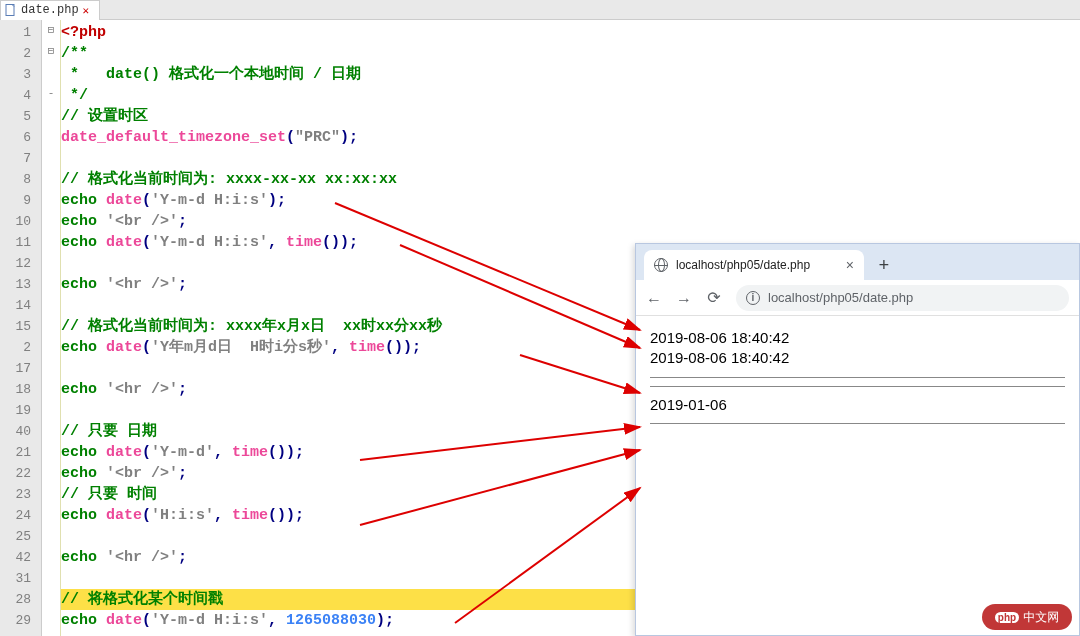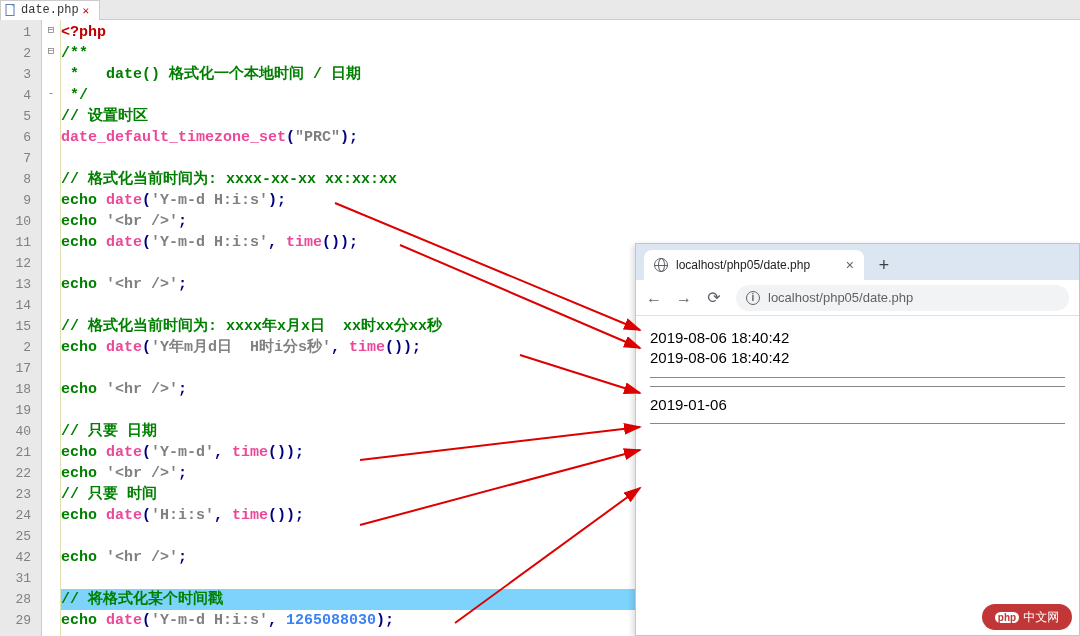--- a/index.html
+++ b/index.html
@@ -13,21 +13,21 @@
   .tab .close { color: #c00; font-weight: bold; cursor: pointer; font-size: 11px; }
 
   
   .editor { display: flex; height: calc(636px - 20px); }
   .gutter { background: #e9e9e9; color: #808080; text-align: right; padding: 2px 10px 2px 6px; border-right: 1px solid #ccc; user-select: none; min-width: 42px; font-size: 13px; line-height: 21px; }
   .gutter div { height: 21px; }
   .foldcol { width: 18px; background: #fff; font-size: 11px; color: #808080; line-height: 21px; text-align: center; user-select: none; }
   .foldcol div { height: 21px; }
   .code { flex: 1; padding: 2px 0; font-size: 15px; line-height: 21px; position: relative; border-left: 1px solid #e0e0b0; white-space: pre; font-weight: bold; font-family: Liberation Mono, monospace; }
   .codeline { height: 21px; }
-  .codeline.hl { background: #7dd3fc; }
+  .codeline.hl { background: #fde047; }
 
   
   .kw   { color: #008000; }            
   .func { color: #ec4899; font-weight: bold; }   
   .str  { color: #808080; }            
   .num  { color: #3b82f6; }            
   .cmt  { color: #008000; }            
   .php  { color: #c00000; }            
   .pn   { color: #000080; }
 

